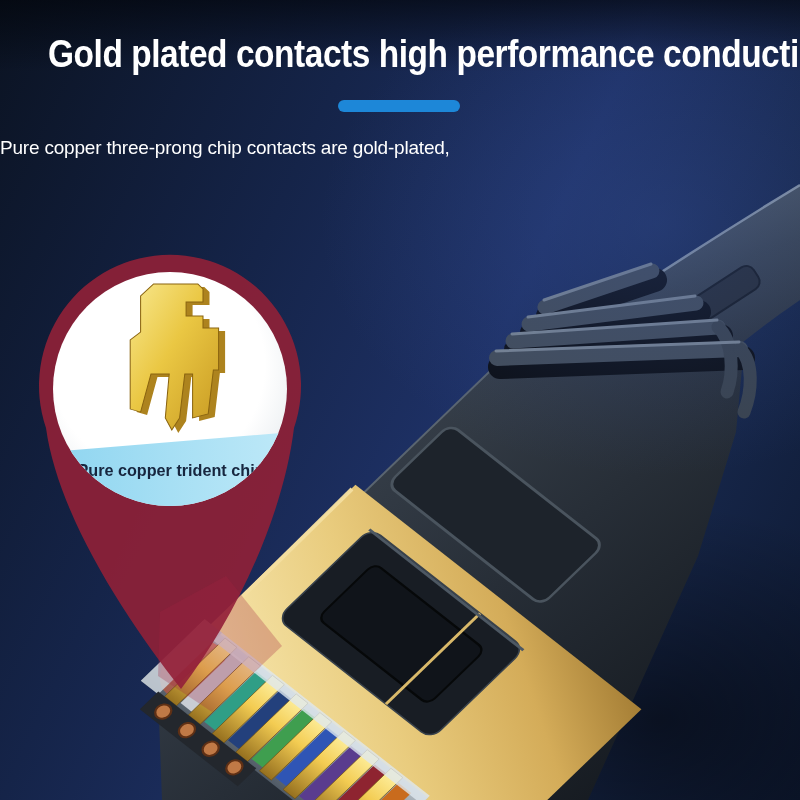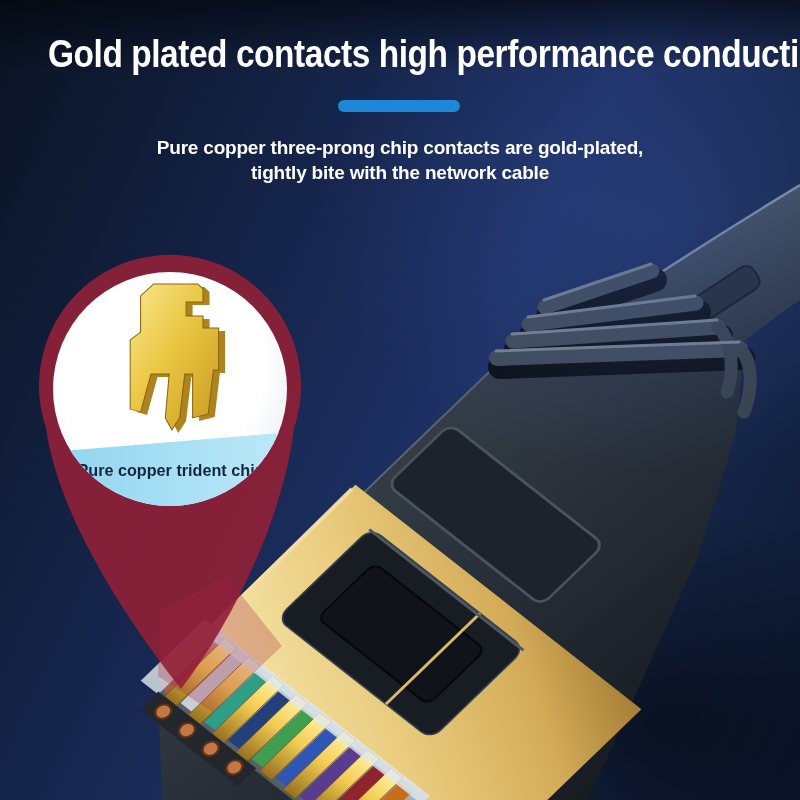--- a/index.html
+++ b/index.html
@@ -17,35 +17,34 @@
   .title{
     position:absolute;top:33px;left:0;right:0;margin:0;z-index:4;
     text-align:center;color:#fff;font-size:38px;font-weight:bold;
     letter-spacing:-.5px;white-space:nowrap;transform:scaleX(.88);transform-origin:center;
   }
   .divider{
     position:absolute;left:338px;top:100px;width:122px;height:12px;border-radius:6px;
     background:#1d87d8;z-index:4;
   }
   .subtitle{
-    position:absolute;top:135px;left:0;right:0;z-index:4;text-align:center;
-    color:#fff;font-size:19px;font-weight:bold;line-height:25px;letter-spacing:-.2px;
+    position:absolute;top:135px;left:0;right:0;z-index:4;text-align:left;
+    color:#fff;font-size:19px;font-weight:normal;line-height:25px;letter-spacing:-.2px;
   }
   .art{position:absolute;inset:0;z-index:2;}
 </style>
 </head>
 <body>
 
 <div class="stage">
 
   <h1 class="title">Gold plated contacts high performance conduction</h1>
   <div class="divider"></div>
   <div class="subtitle">
     <div>Pure copper three-prong chip contacts are gold-plated,</div>
-    <div>tightly bite with the network cable</div>
   </div>
 
   <svg class="art" viewBox="0 0 800 800">
     <defs>
       <radialGradient id="shadowGrad" cx="50%" cy="50%" r="50%">
         <stop offset="0%" stop-color="#000" stop-opacity=".5"></stop>
         <stop offset="100%" stop-color="#000" stop-opacity="0"></stop>
       </radialGradient>
       <linearGradient id="cableGrad" x1="0" y1="0" x2="0.35" y2="1">
         <stop offset="0%" stop-color="#5e6a77"></stop>

